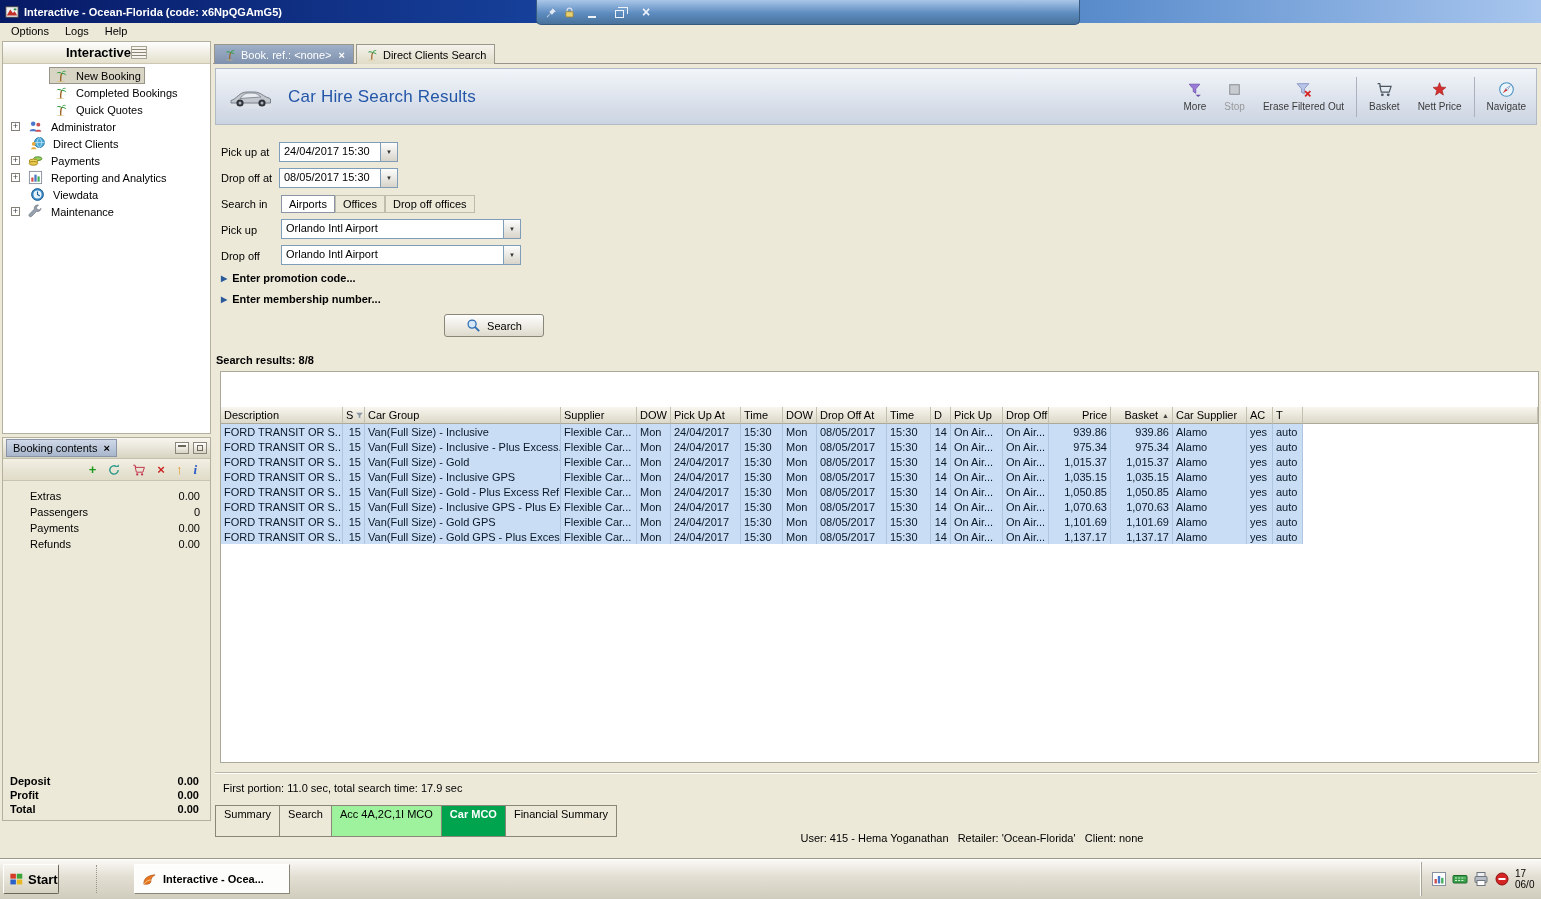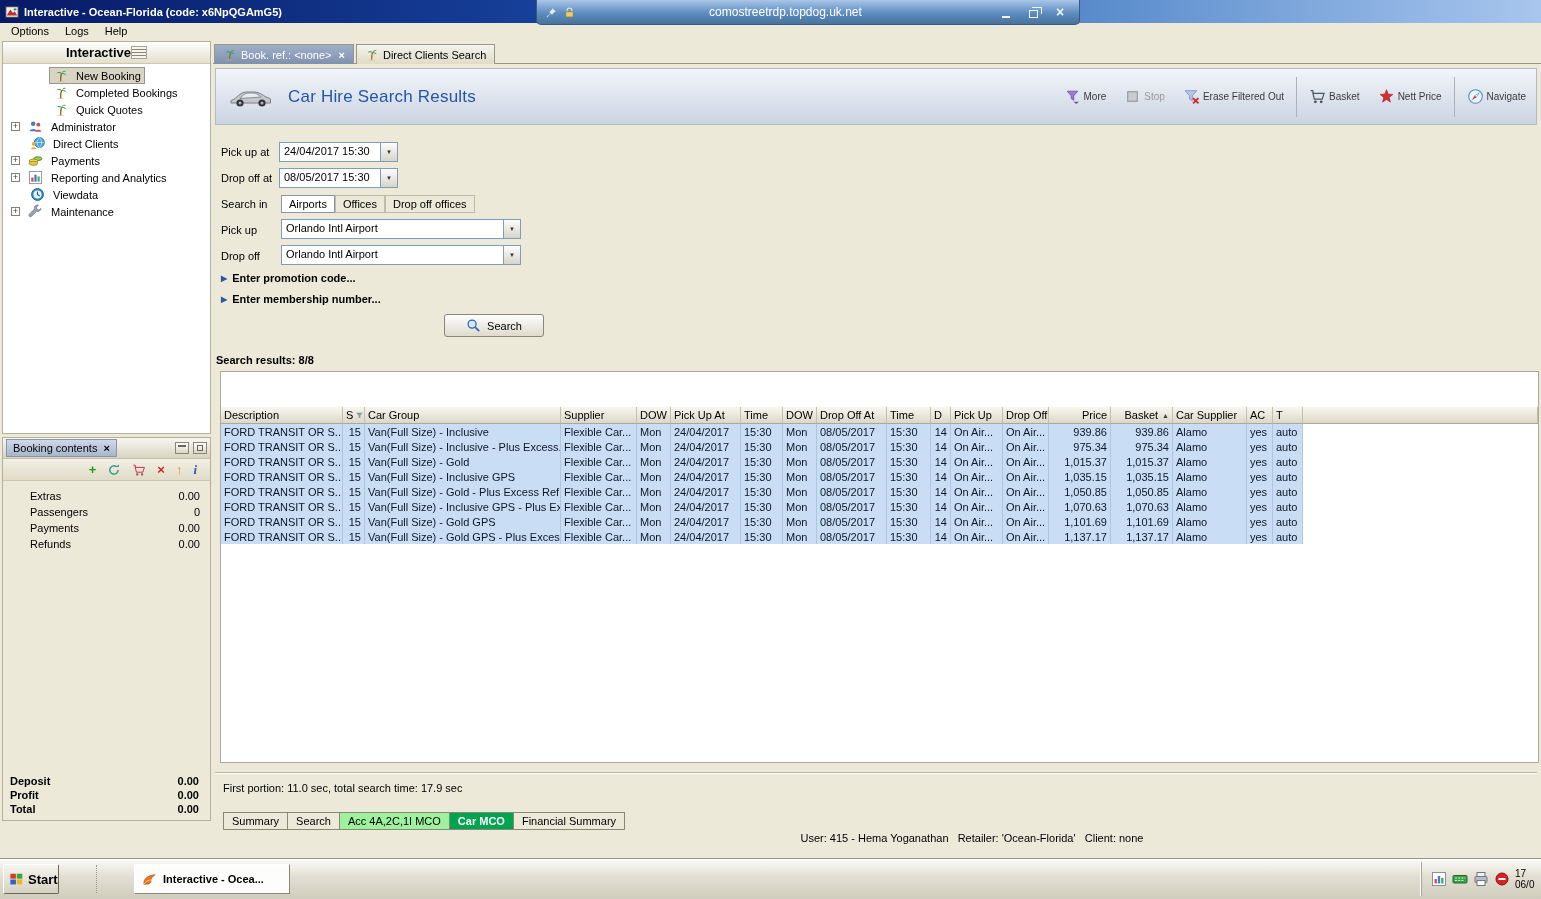--- a/index.html
+++ b/index.html
@@ -65,21 +65,21 @@
  background:linear-gradient(#f4f2ec,#e0dcc8);}
 .doc-tab.active{background:linear-gradient(#9fb0c8,#7e91ad);color:#fff;}
 .doc-tab .close-x{font-weight:bold;margin-left:2px;}
 
 
 .band{position:absolute;left:215px;top:68px;width:1322px;height:57px;border:1px solid #b2bac6;
  background:linear-gradient(#f2f5f9,#cbd4e2);display:flex;align-items:center;overflow:hidden;z-index:1;}
 .band-car{margin-left:10px;width:48px;height:27px;}
 .band-title{margin-left:14px;font-size:17px;color:#2456a8;letter-spacing:.2px;}
 .band-tools{margin-left:auto;display:flex;align-items:center;height:100%;padding-right:1px;}
-.tool{display:flex;flex-direction:row;align-items:center;justify-content:center;gap:3px;padding:0 9px;font-size:10px;color:#3a3a3a;white-space:nowrap;}
+.tool{display:flex;flex-direction:column;align-items:center;justify-content:center;gap:3px;padding:0 9px;font-size:10px;color:#3a3a3a;white-space:nowrap;}
 .tool.disabled{color:#999;}
 .tool-sep{width:1px;height:40px;background:#aab2c0;margin:0 3px;}
 
 
 .flabel{position:absolute;z-index:1;}
 .combo{position:absolute;height:20px;border:1px solid #7f9db9;background:#fff;display:flex;align-items:stretch;z-index:1;}
 .cval{flex:1;padding:2px 4px;white-space:nowrap;overflow:hidden;}
 .cbtn{width:17px;background:linear-gradient(#fdfdfd,#d8d4ca);border-left:1px solid #7f9db9;display:flex;align-items:center;justify-content:center;font-size:6px;color:#333;}
 .searchin{position:absolute;height:20px;display:flex;align-items:flex-end;z-index:1;}
 .si-tab{padding:2px 7px;border:1px solid #c0bcac;background:#ece9d8;}
@@ -98,21 +98,21 @@
  padding:1px 3px;display:flex;align-items:center;gap:2px;white-space:nowrap;overflow:hidden;margin-top:35px;}
 .tbody .trow{height:15px;background:#c9def5;}
 .tbody .cell{padding:0 3px;border-right:1px solid rgba(80,110,150,.22);white-space:nowrap;overflow:hidden;display:flex;align-items:center;color:#0a1828;}
 .cell.num{justify-content:flex-end;}
 .tbody .cell.filler{background:#fff;border-right:none;}
 .sort{font-size:7px;color:#404040;margin-left:2px;}
 
 
 .hsep{position:absolute;left:215px;top:772px;width:1322px;height:1px;background:#b8b4a4;box-shadow:0 1px 0 #fff;z-index:1;}
 .status-text{position:absolute;left:223px;top:782px;z-index:1;text-align:right;}
-.btabs{position:absolute;left:223px;top:805px;display:flex;height:32px;z-index:1;align-items:center;}
+.btabs{position:absolute;left:215px;top:805px;display:flex;height:32px;z-index:1;}
 .btab{padding:2px 8px;border:1px solid #8a8678;border-left:none;background:#ece9d8;white-space:nowrap;}
 .btab:first-child{border-left:1px solid #8a8678;}
 .btab.green-light{background:#9ef29e;}
 .btab.green{background:#00a44e;color:#fff;font-weight:bold;}
 .footer-status{position:absolute;left:213px;top:832px;width:1328px;text-align:center;padding-left:190px;white-space:pre;z-index:1;}
 
 
 .taskbar{position:absolute;left:0;bottom:0;width:100%;height:41px;z-index:20;
  background:linear-gradient(#fbfaf7,#e2ded2 45%,#d0ccbd);border-top:1px solid #9a968a;box-shadow:inset 0 1px 0 #fff;
  display:flex;align-items:center;padding-left:3px;gap:32px;}
@@ -260,21 +260,20 @@
   <span>Interactive - Ocean-Florida (code: x6NpQGAmG5)</span>
 </div>
 
 <div class="rdp-bar">
   <svg class="ic" style="width:13px;height:13px">
       <use href="#sym-pin"></use>
     </svg>
   <svg class="ic" style="width:13px;height:13px">
       <use href="#sym-lock"></use>
     </svg>
-  <span class="rdp-address">comostreetrdp.topdog.uk.net</span>
   <span class="rdp-btn">
       <span class="glyph-min"></span>
     </span>
   <span class="rdp-btn">
       <span class="glyph-restore"></span>
     </span>
   <span class="rdp-btn" style="font-size:14px;font-weight:bold">×</span>
 </div>
 
 <div class="menubar">

